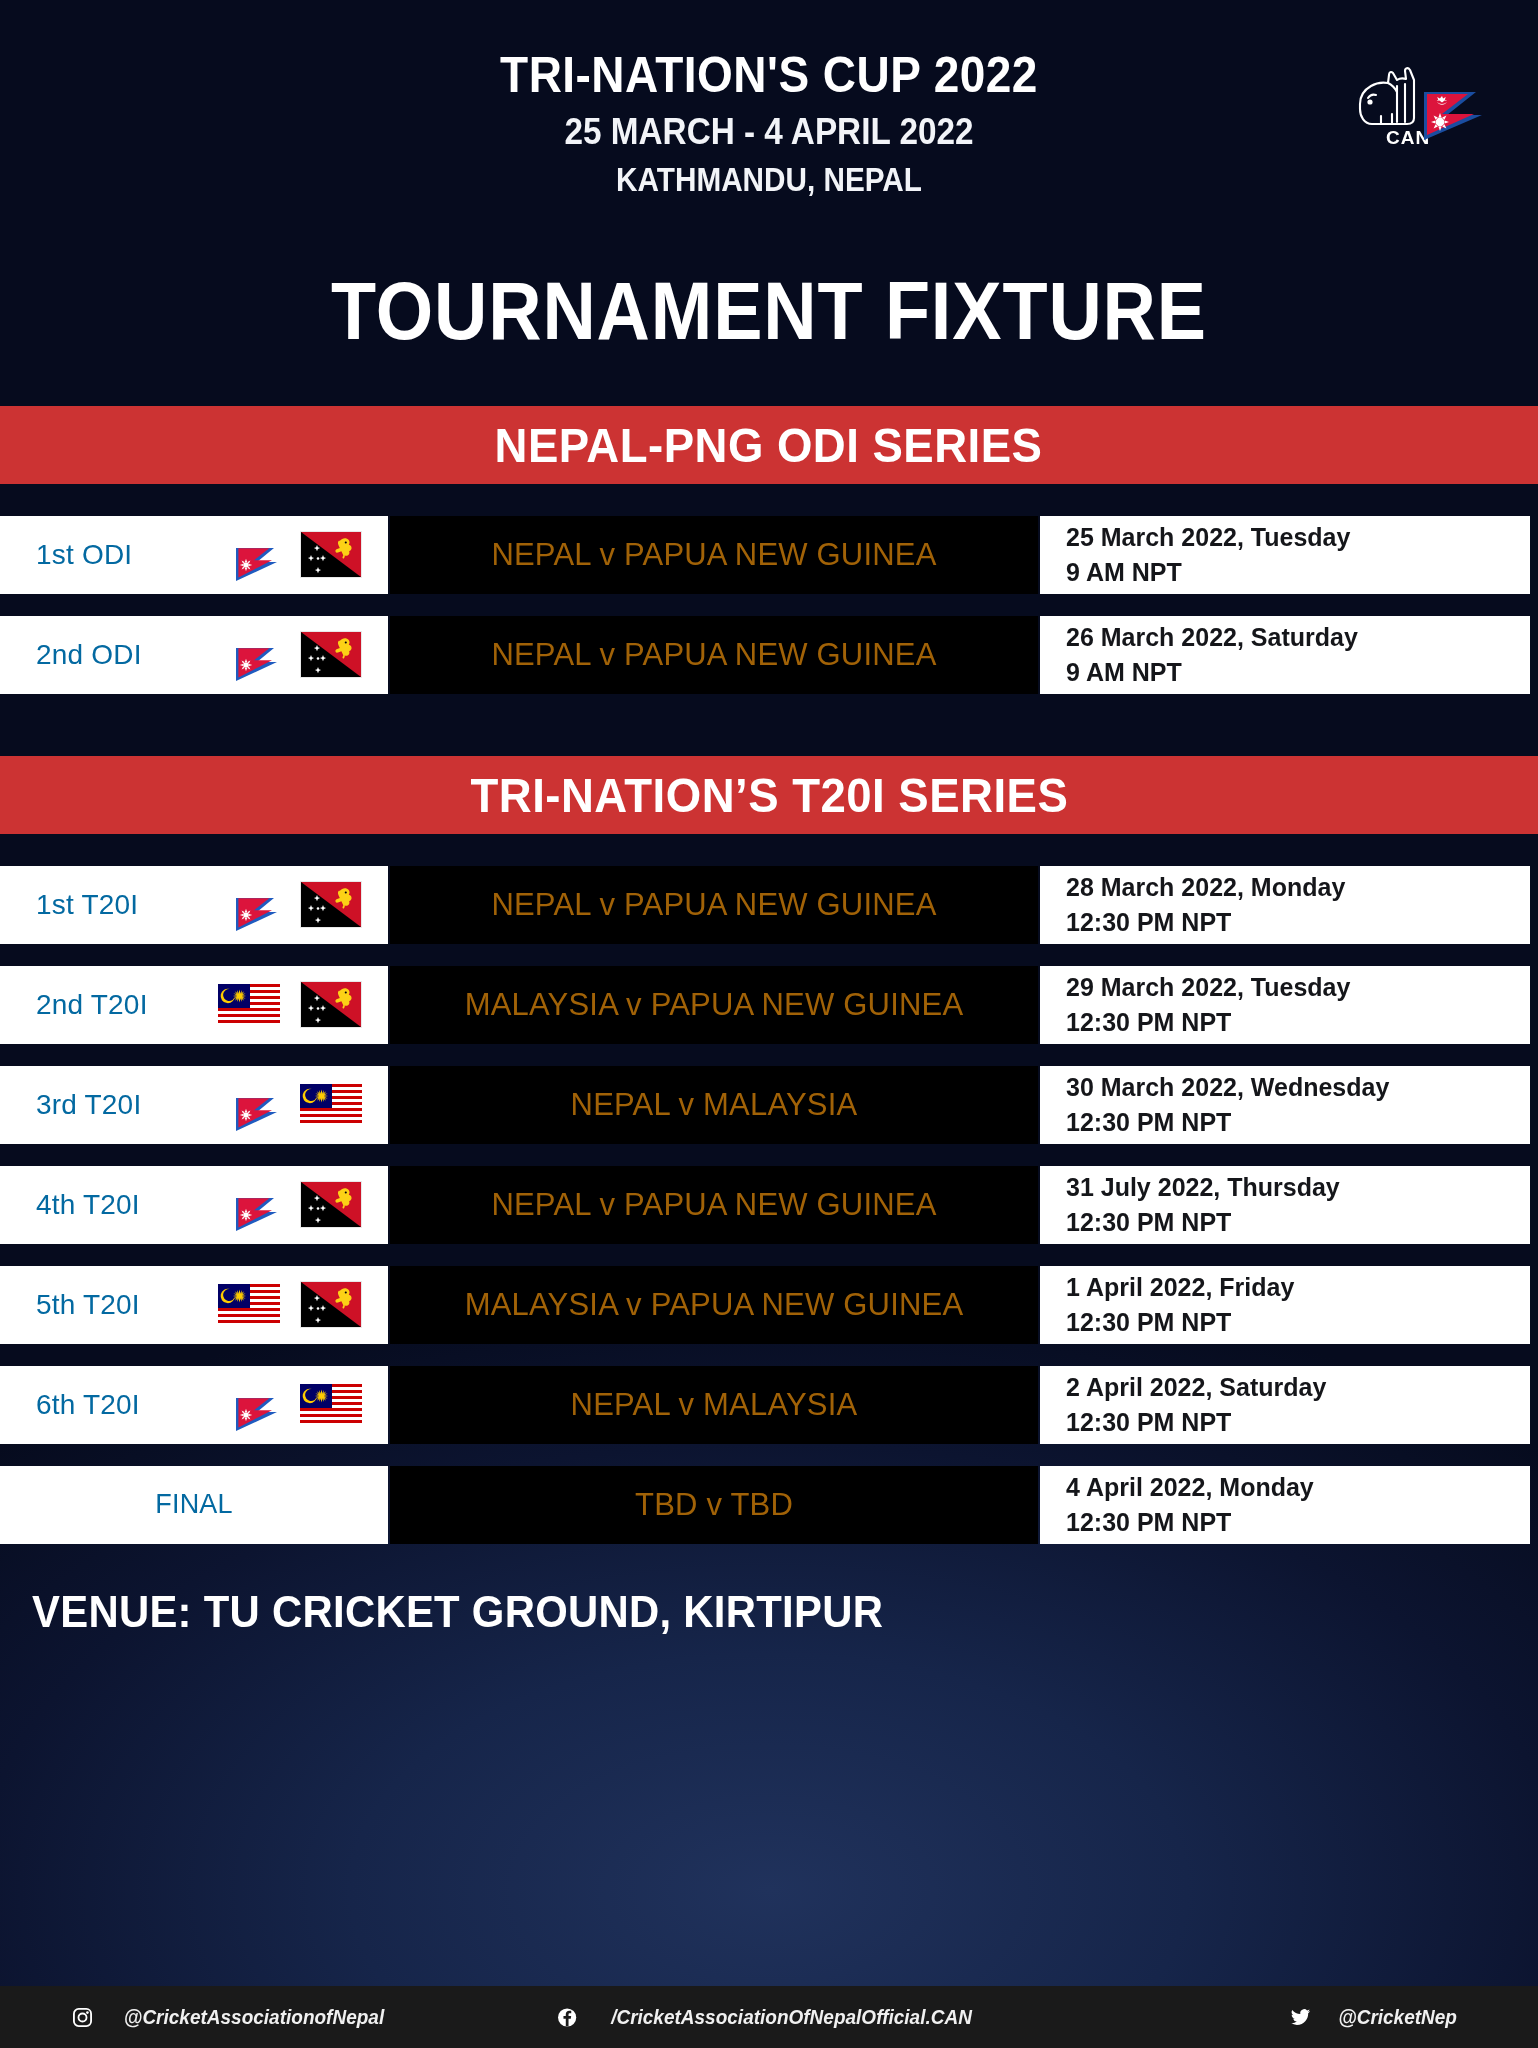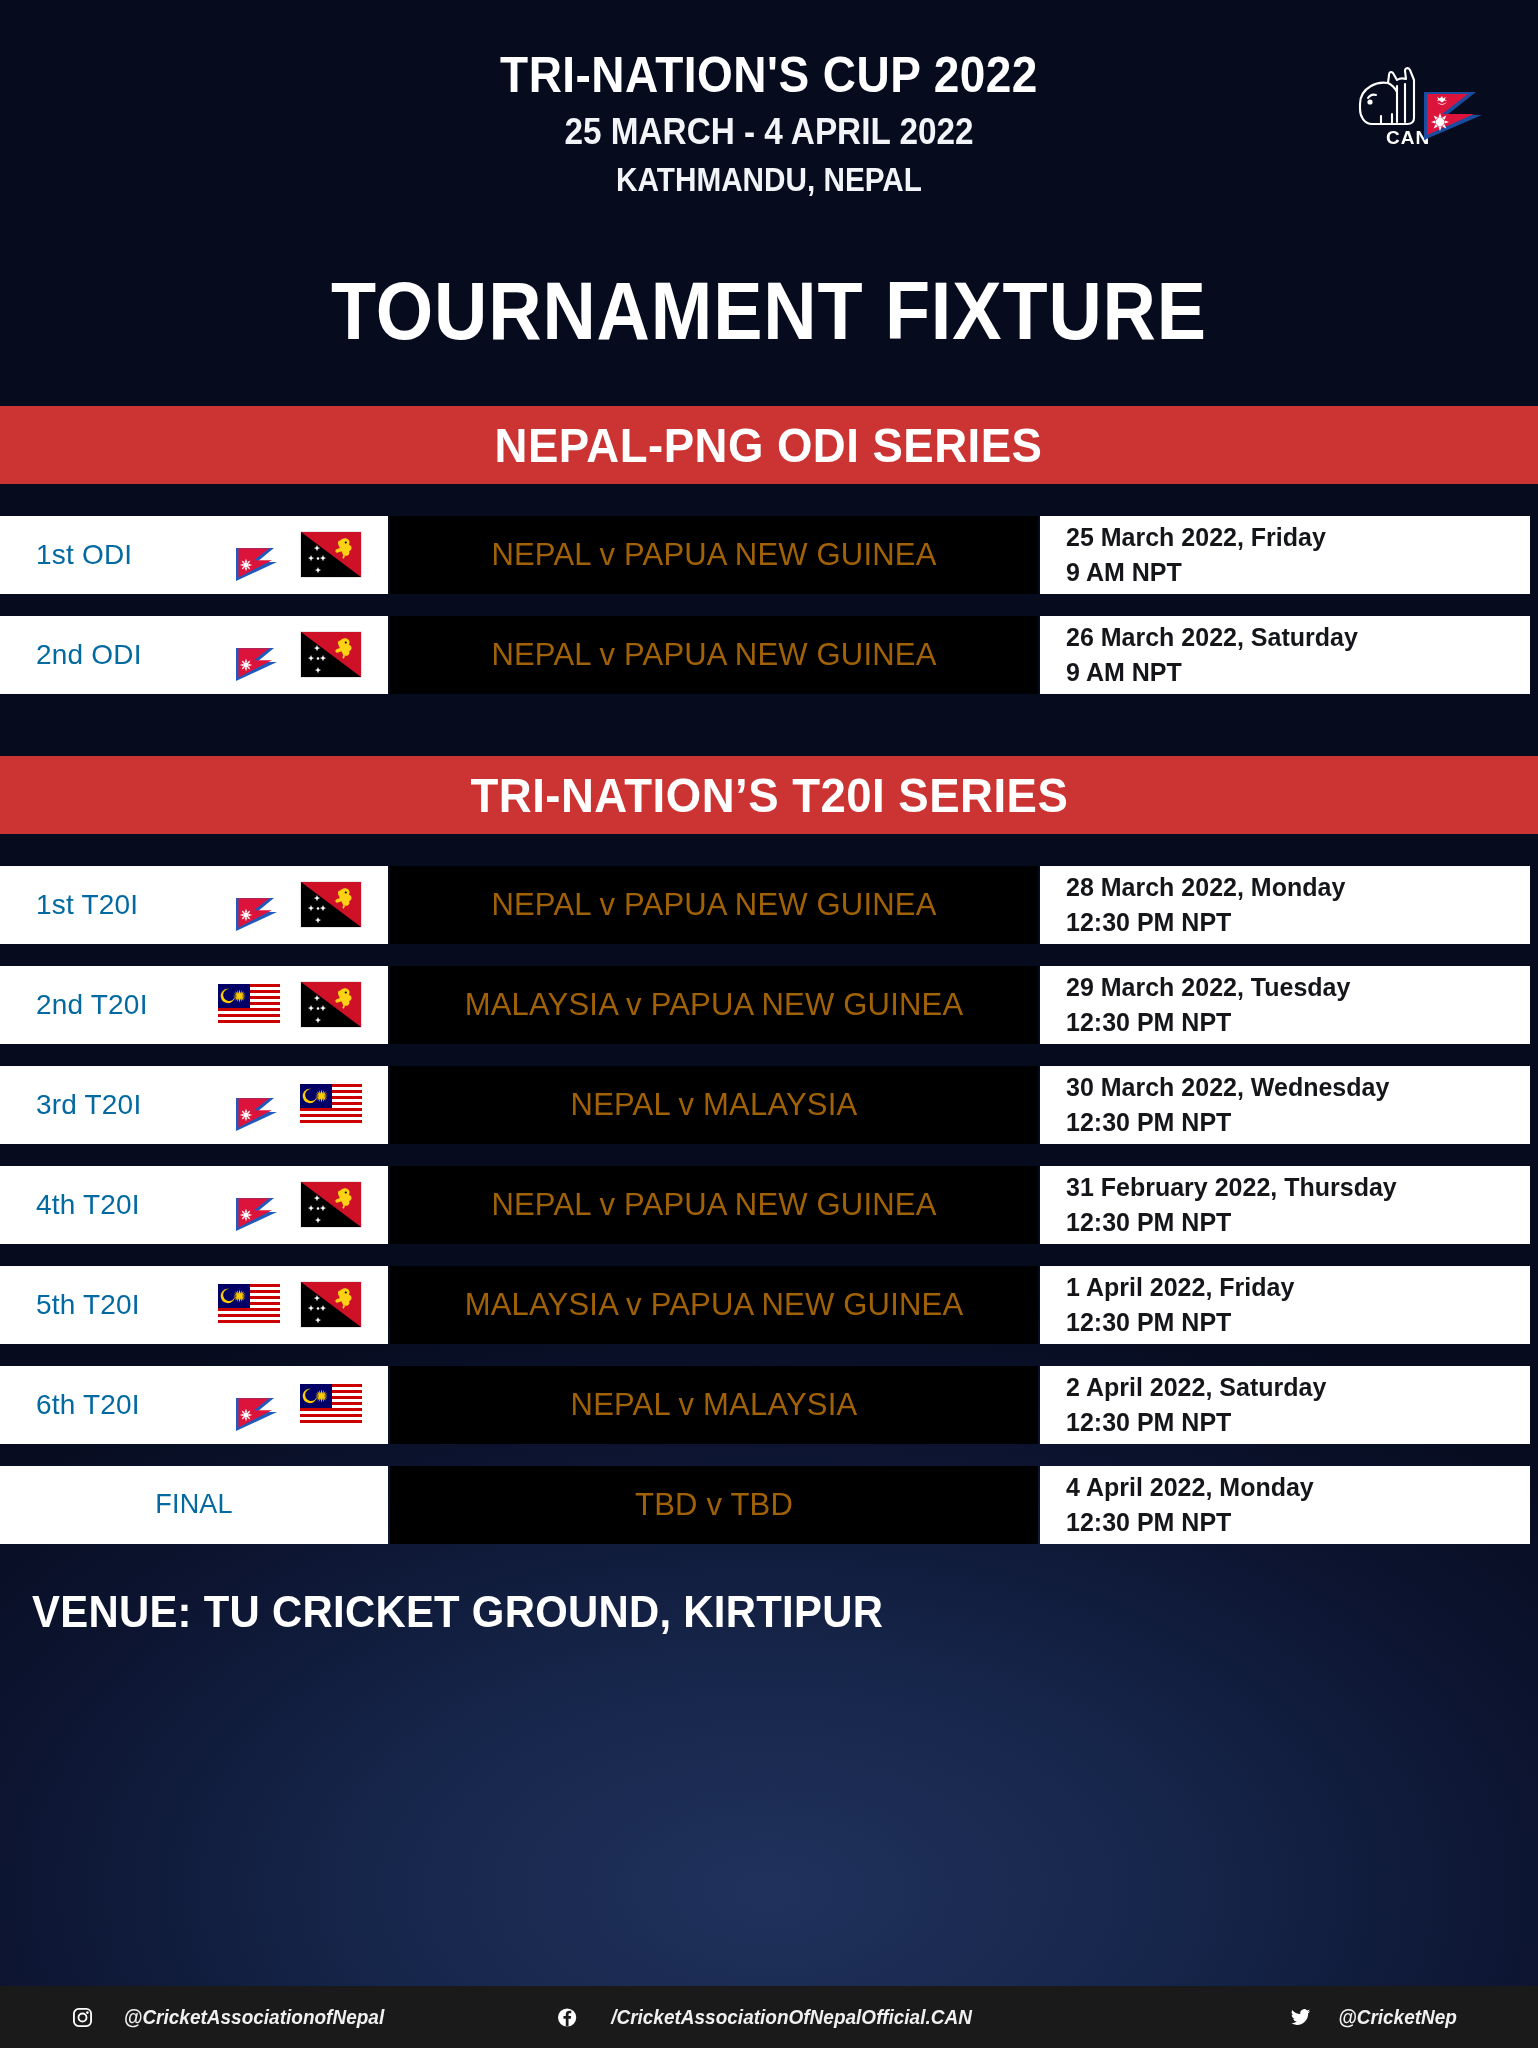--- a/index.html
+++ b/index.html
@@ -205,21 +205,21 @@
                 <path d="M-2 -5 c2.4 -3 6.4 -3.2 8.4 -.6 c1.1 1.4 1 3.2 .1 4.4 c1.5 .3 2.6 1.5 2.6 3 c0 1.4 -1 2.6 -2.3 2.9 c.6 1.5 .2 3.2 -1.1 4.1 c-1 .7 -2.2 .7 -3.1 .2 c.2 1.3 -.4 2.6 -1.6 3.1 l-.7 -1.6 c.8 -.4 1.1 -1.3 .7 -2.1 l-1.6 -3.4 l-3.2 1.3 c-.9 .4 -1.9 0 -2.3 -.9 c-.4 -.9 0 -1.9 .9 -2.3 l3.1 -1.3 l-1.2 -2.6 c-.9 -2 -.6 -3.3 .3 -4.2 Z"></path>
                 <circle cx="3.6" cy="-3.4" r="1" fill="#000000"></circle>
               </g>
             </svg>
           </div>
         </div>
         <div class="cell-match">
           <span class="match-text">NEPAL v PAPUA NEW GUINEA</span>
         </div>
         <div class="cell-date">
-          <span class="date-line">25 March 2022, Friday</span>
+          <span class="date-line">25 March 2022, Tuesday</span>
           <span class="date-line">9 AM NPT</span>
         </div>
       </div>
       <div class="row">
         <div class="cell-label">
           <span class="label-text">2nd ODI</span>
           <div class="flags">
             <svg class="flag flag-np" viewBox="0 0 46 56">
               <path d="M2 2 L2 54 L43 35 L23 35 L40 21 L2 21 Z" fill="#1f5bbf"></path>
               <path d="M4.4 5 L4.4 50.6 L38 33.3 L20 33.3 L35.3 21.2 L4.4 21.2 Z" fill="#dc143c"></path>
@@ -426,21 +426,21 @@
                 <path d="M-2 -5 c2.4 -3 6.4 -3.2 8.4 -.6 c1.1 1.4 1 3.2 .1 4.4 c1.5 .3 2.6 1.5 2.6 3 c0 1.4 -1 2.6 -2.3 2.9 c.6 1.5 .2 3.2 -1.1 4.1 c-1 .7 -2.2 .7 -3.1 .2 c.2 1.3 -.4 2.6 -1.6 3.1 l-.7 -1.6 c.8 -.4 1.1 -1.3 .7 -2.1 l-1.6 -3.4 l-3.2 1.3 c-.9 .4 -1.9 0 -2.3 -.9 c-.4 -.9 0 -1.9 .9 -2.3 l3.1 -1.3 l-1.2 -2.6 c-.9 -2 -.6 -3.3 .3 -4.2 Z"></path>
                 <circle cx="3.6" cy="-3.4" r="1" fill="#000000"></circle>
               </g>
             </svg>
           </div>
         </div>
         <div class="cell-match">
           <span class="match-text">NEPAL v PAPUA NEW GUINEA</span>
         </div>
         <div class="cell-date">
-          <span class="date-line">31 February 2022, Thursday</span>
+          <span class="date-line">31 July 2022, Thursday</span>
           <span class="date-line">12:30 PM NPT</span>
         </div>
       </div>
       <div class="row">
         <div class="cell-label">
           <span class="label-text">5th T20I</span>
           <div class="flags">
             <svg class="flag flag-my" viewBox="0 0 62 42">
               <rect width="62" height="42" fill="#ffffff"></rect>
               <g fill="#cc0001">

